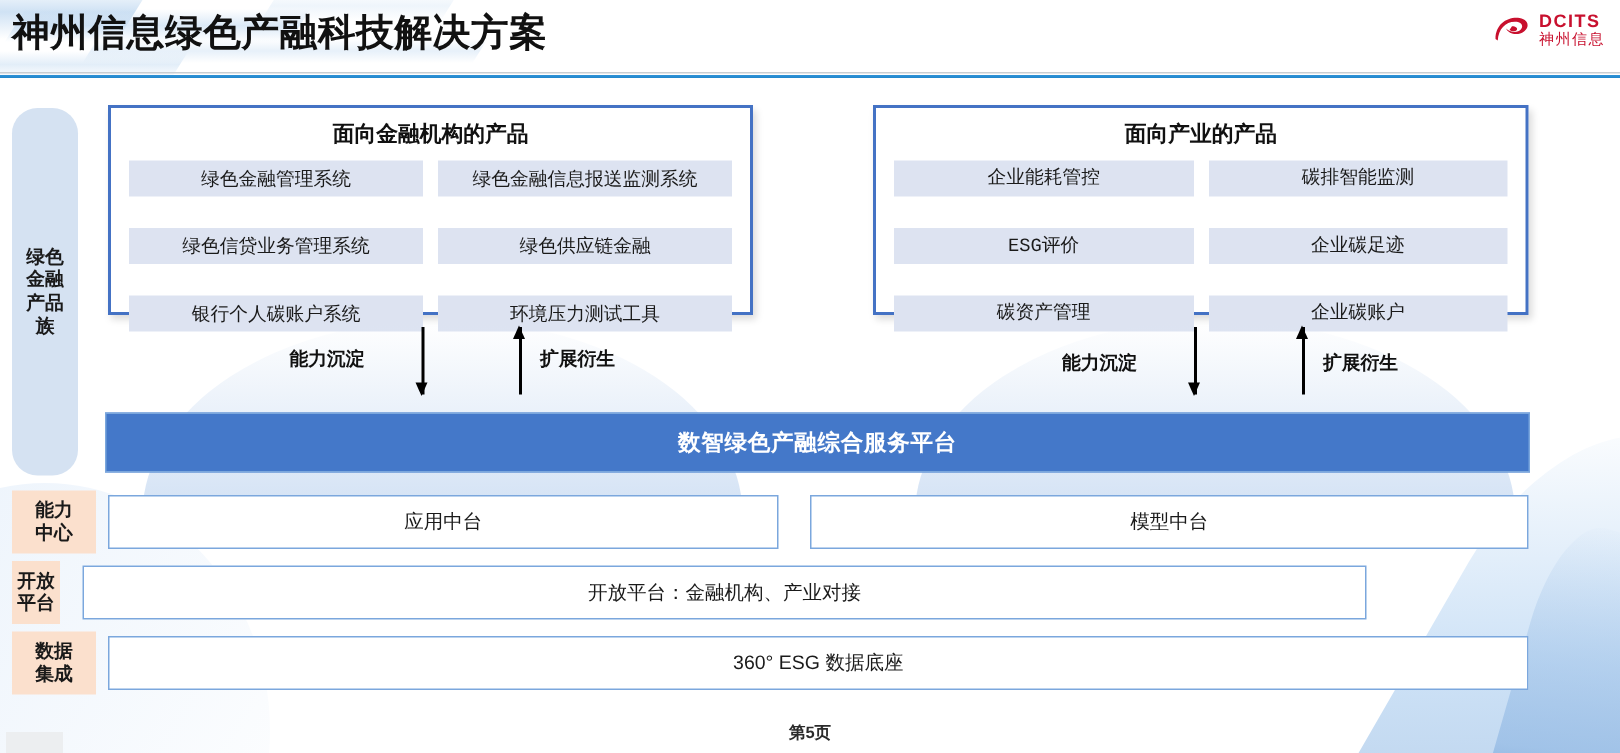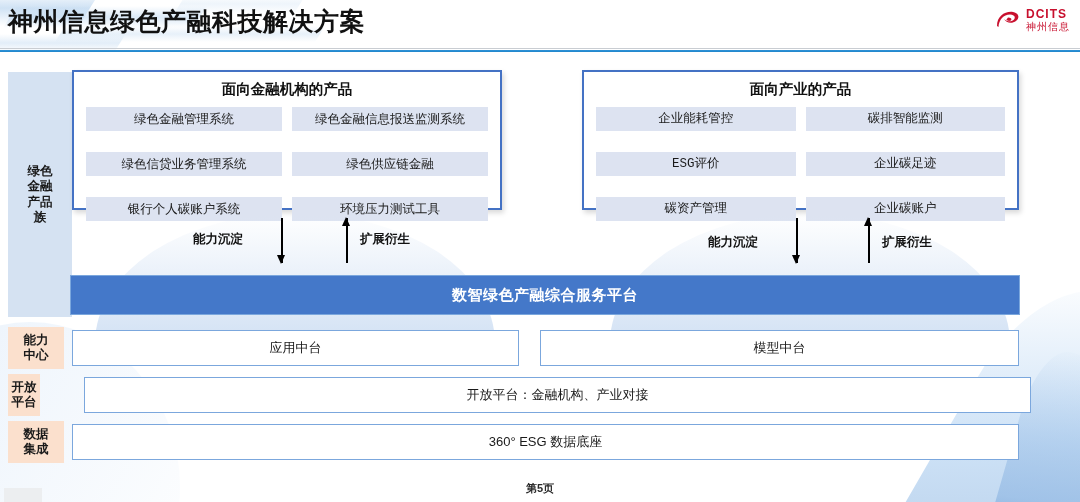--- a/index.html
+++ b/index.html
@@ -113,21 +113,21 @@
     align-items: center;
     justify-content: center;
     text-align: center;
     font-weight: bold;
     font-size: 12.5px;
     color: #1a1a1a;
     line-height: 1.22;
   }
   .rail-blue   { background: #d5e2f2; }
   .rail-peach  { background: #fbe0cd; }
-  .rail-family { left: 8px; top: 72px;  width: 64px; height: 245px; }
+  .rail-family { left: 8px; top: 72px;  width: 44px; height: 245px; border-radius: 17px; }
   .rail-cap    { left: 8px; top: 327px; width: 56px; height: 42px; justify-content: center; }
   .rail-open   { left: 8px; top: 374px; width: 32px; height: 42px; }
   .rail-data   { left: 8px; top: 421px; width: 56px; height: 42px; }
 
   
   .panel {
     position: absolute;
     border: 2px solid #4472c4;
     background: #ffffff;
     box-shadow: 2px 3px 5px rgba(0,0,0,0.15);
@@ -229,21 +229,21 @@
     background: #ffffff;
     box-sizing: border-box;
     display: flex;
     align-items: center;
     justify-content: center;
     font-size: 13px;
     color: #1a1a1a;
   }
   .obox-app   { left: 72px;  top: 330px; width: 447px; height: 36px; }
   .obox-model { left: 540px; top: 330px; width: 479px; height: 36px; }
-  .obox-open  { left: 84px;  top: 377px; width: 947px; height: 36px; text-align: center; }
+  .obox-open  { left: 55px;  top: 377px; width: 856px; height: 36px; text-align: center; }
   .obox-data  { left: 72px;  top: 424px; width: 947px; height: 36px; }
 
   
   .footer {
     position: absolute;
     left: 0; bottom: 6px;
     width: 1080px;
     text-align: center;
     font-size: 11px;
     font-weight: bold;

